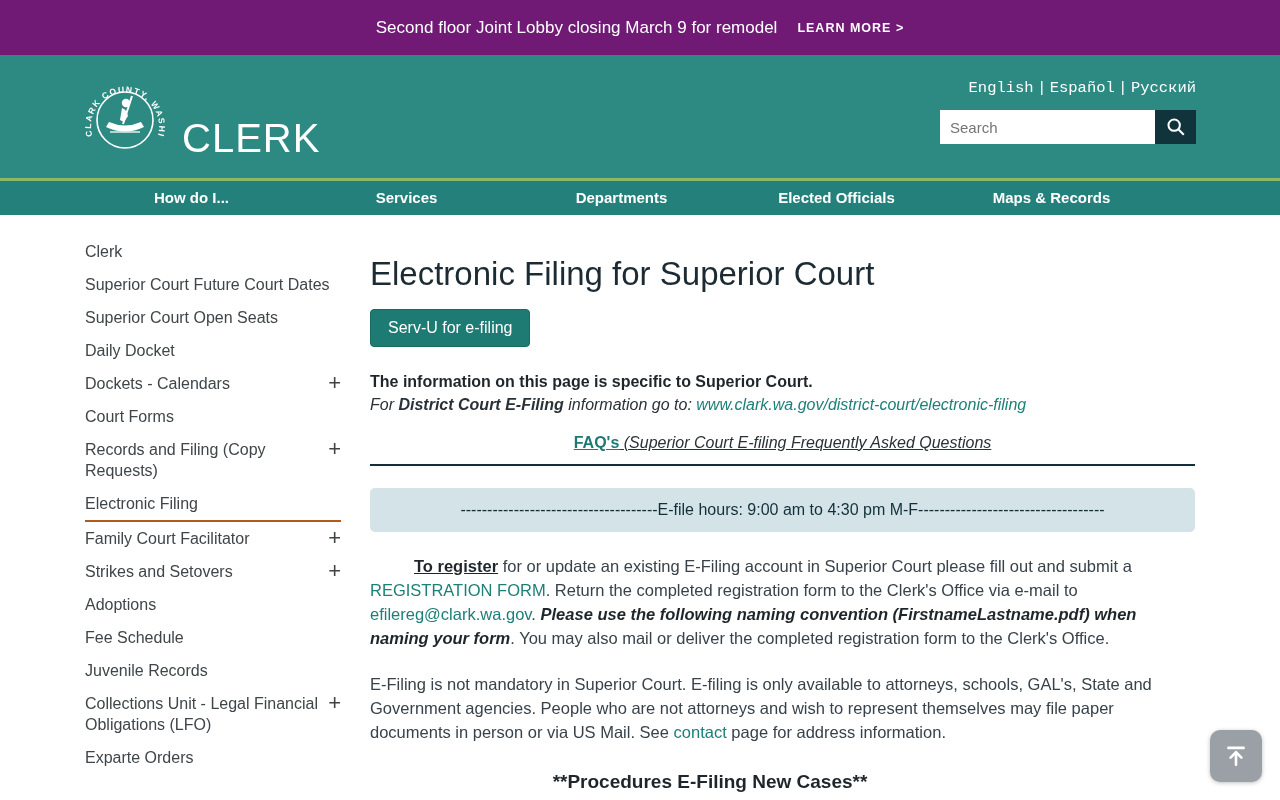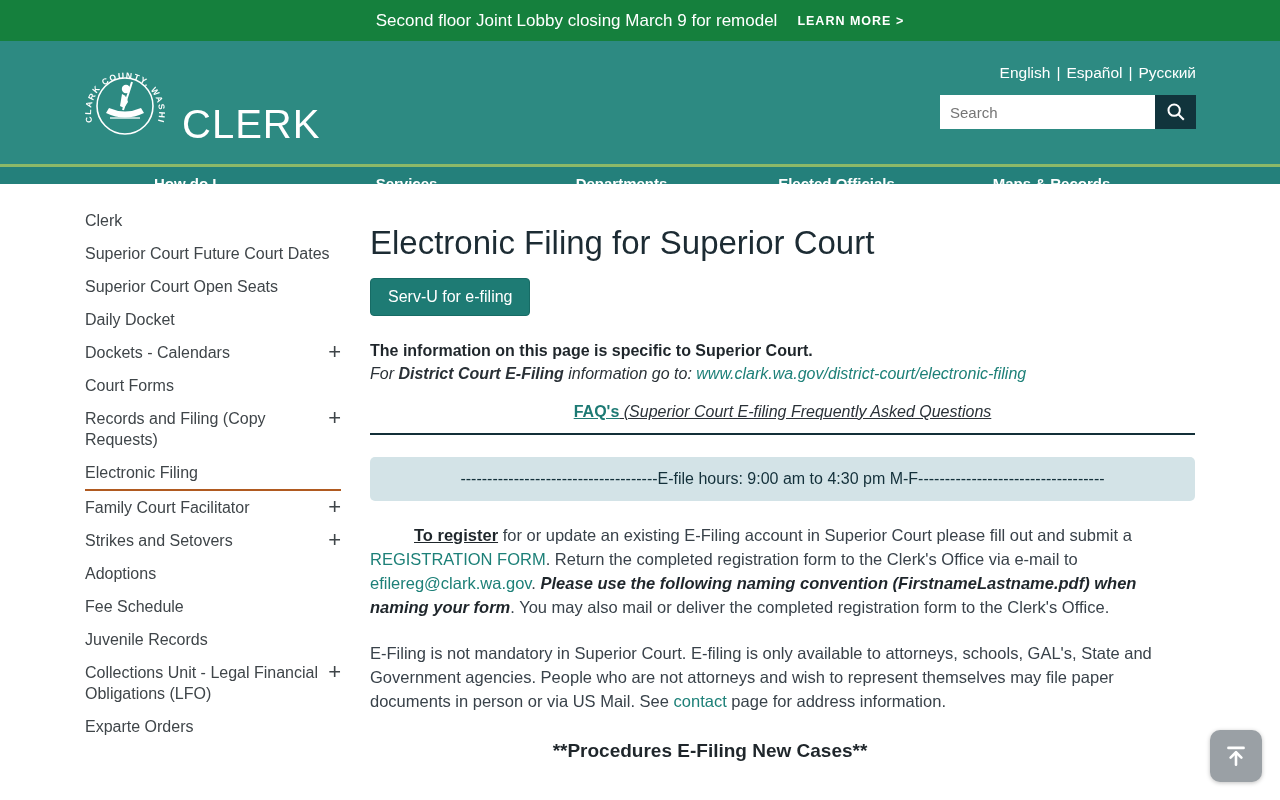--- a/index.html
+++ b/index.html
@@ -1,44 +1,44 @@
 <!DOCTYPE html>
 <html><head>
 <meta charset="utf-8">
 <style>
   * { margin:0; padding:0; box-sizing:border-box; }
   html,body { width:1280px; height:800px; overflow:hidden; background:#fff;
     font-family:"Liberation Sans", sans-serif; }
 
   
-  .alert-banner { height:41px; background:#15803d; display:flex; align-items:center;
+  .alert-banner { height:55px; background:#701a75; display:flex; align-items:center;
     justify-content:center; gap:20px; }
   .alert-text { color:#fff; font-size:17px; }
   .alert-link { color:#fff; font-size:12.5px; font-weight:bold; letter-spacing:1px;
     text-decoration:none; cursor:pointer; }
 
   
   .site-header { position:relative; height:123px; background:#2d8a82; }
   .logo-wrap { position:absolute; left:80px; top:15px; display:flex; align-items:flex-end; cursor:pointer; }
   .seal { width:90px; height:90px; }
   .clerk-title { color:#fff; font-size:40px; letter-spacing:1px; margin-left:12px;
     line-height:1; margin-bottom:2px; font-weight:400; }
   .header-right { position:absolute; right:84px; top:23px; display:flex;
     flex-direction:column; align-items:flex-end; gap:13px; }
   .lang-row { color:#fff; font-size:15.5px; }
-  .lang-row a { color:#fff; text-decoration:none; cursor:pointer; }
+  .lang-row a { color:#fff; text-decoration:none; cursor:pointer;font-family:Liberation Mono, monospace; }
   .lang-sep { margin:0 6px; }
   .search-row { display:flex; }
   .search-input { width:215px; height:34px; border:none; outline:none; padding:16px 10px;
     font-size:15px; color:#555; font-family:"Liberation Sans",sans-serif; }
   .search-btn { width:41px; height:34px; background:#11343c; border:none; display:flex;
     align-items:center; justify-content:center; cursor:pointer; }
 
   
-  .main-nav { height:20px; background:#24807b; border-top:3px solid #8cb968; }
+  .main-nav { height:37px; background:#24807b; border-top:3px solid #8cb968; }
   .nav-inner { margin-left:84px; width:1075px; height:33px; display:flex; align-items:center; }
   .nav-item { flex:1; text-align:center; color:#fff; font-size:15px; font-weight:bold;
     text-decoration:none; cursor:pointer; }
 
   
   .page-body { display:flex; }
   .sidebar { width:256px; margin-left:85px; padding-top:20px; }
   .side-item { display:flex; justify-content:space-between; align-items:flex-start;
     padding:6px 0; font-size:16px; line-height:21px; color:#3f4549; cursor:pointer; }
   .side-item.active { border-bottom:2px solid #b05a20; }

